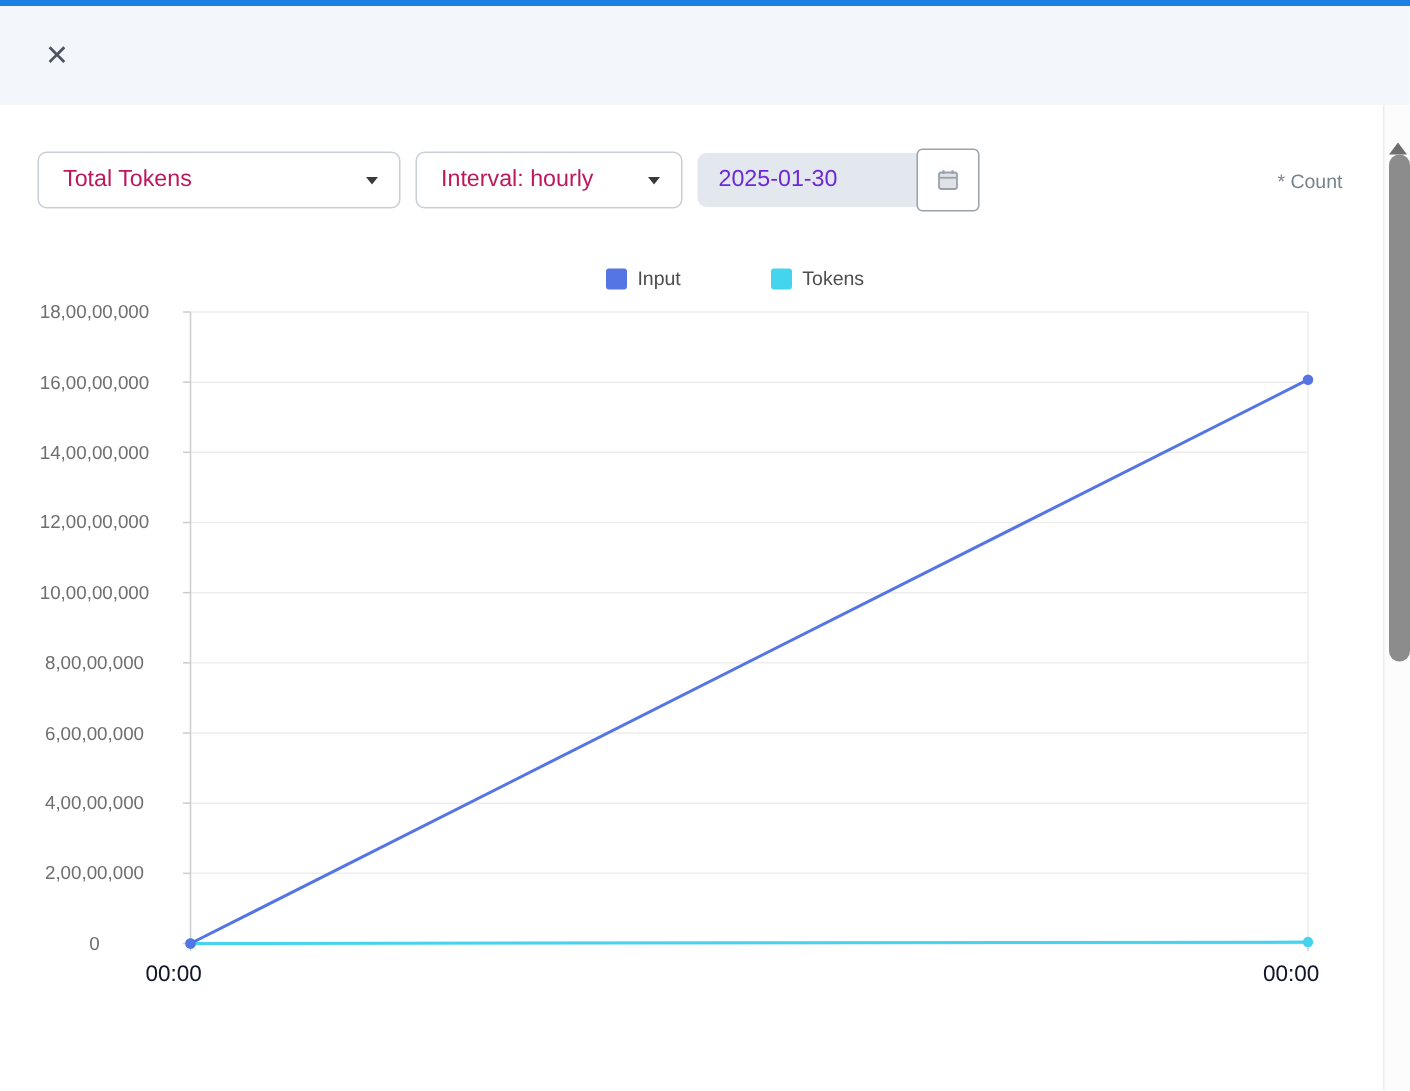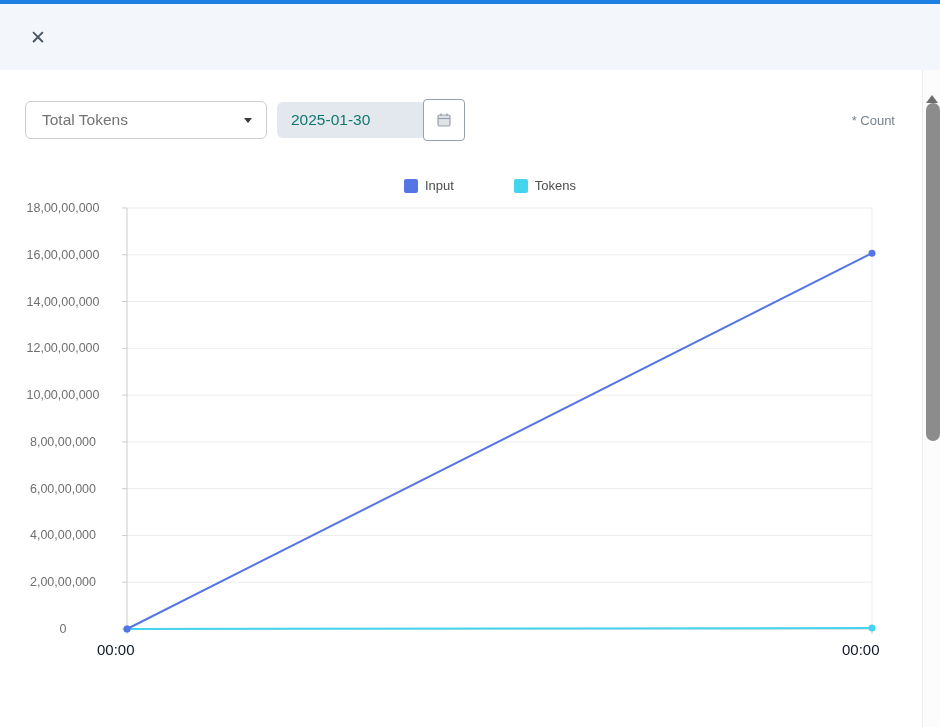--- a/index.html
+++ b/index.html
@@ -17,31 +17,31 @@
   .dlg-title { font-size:19px; color:#3e4756; font-weight:500; letter-spacing:.3px; }
   .close-btn {
     background:none; border:none; font-size:19px; color:#4a5562; cursor:pointer;
     line-height:1; padding:4px 6px; font-weight:400;
   }
   
   .toolbar { position:absolute; left:25px; top:99px; right:45px; height:42px; display:flex; align-items:center; }
   .select-box {
     height:38px; border:1px solid #c9ced5; border-radius:6px; background:#fff;
     display:flex; align-items:center; justify-content:space-between;
-    padding:0 14px 0 16px; color:#737373; font-size:15.5px; cursor:pointer;
+    padding:0 14px 0 16px; color:#be185d; font-size:15.5px; cursor:pointer;
   }
   .select-metric { width:242px; margin-right:10px; }
   .select-interval { width:178px; margin-right:10px; }
   .caret {
     width:0; height:0; border-left:4.5px solid transparent; border-right:4.5px solid transparent;
     border-top:5.5px solid #3a3a3a; margin-left:12px;
   }
   .date-group { display:flex; align-items:center; height:42px; }
   .date-input {
-    width:148px; height:36px; border:none; background:#e3e8ee; color:#0f766e;
+    width:148px; height:36px; border:none; background:#e3e8ee; color:#6d28d9;
     font-size:15.5px; padding:0 14px; border-radius:6px 0 0 6px;
     font-family:"Liberation Sans", sans-serif;
   }
   .cal-btn {
     width:42px; height:42px; background:#fff; border:1px solid #9aa1ab; border-radius:4px;
     margin-left:-2px; display:flex; align-items:center; justify-content:center; cursor:pointer;
   }
   .count-label { margin-left:auto; color:#78828e; font-size:13px; }
   
   .chart-section { position:absolute; left:0; top:170px; width:940px; height:510px; }
@@ -79,20 +79,24 @@
 
 <div class="accent-bar"></div>
 
 <header class="dlg-header">
   <button class="close-btn"><span>✕</span></button>
 </header>
 
 <div class="toolbar">
   <div class="select-box select-metric">
     <span>Total Tokens</span>
+    <span class="caret"></span>
+  </div>
+  <div class="select-box select-interval">
+    <span>Interval: hourly</span>
     <span class="caret"></span>
   </div>
   <div class="date-group">
     <input class="date-input" type="text" readonly="" value="2025-01-30" style="">
     <button class="cal-btn">
       <svg width="16" height="16" viewBox="0 0 16 16">
         <rect x="2" y="3" width="12" height="11" rx="1.5" fill="#dfe3e8" stroke="#9aa1ab" stroke-width="1.2"></rect>
         <line x1="2" y1="6.5" x2="14" y2="6.5" stroke="#9aa1ab" stroke-width="1.2"></line>
         <line x1="5" y1="1.5" x2="5" y2="4" stroke="#9aa1ab" stroke-width="1.4"></line>
         <line x1="11" y1="1.5" x2="11" y2="4" stroke="#9aa1ab" stroke-width="1.4"></line>

